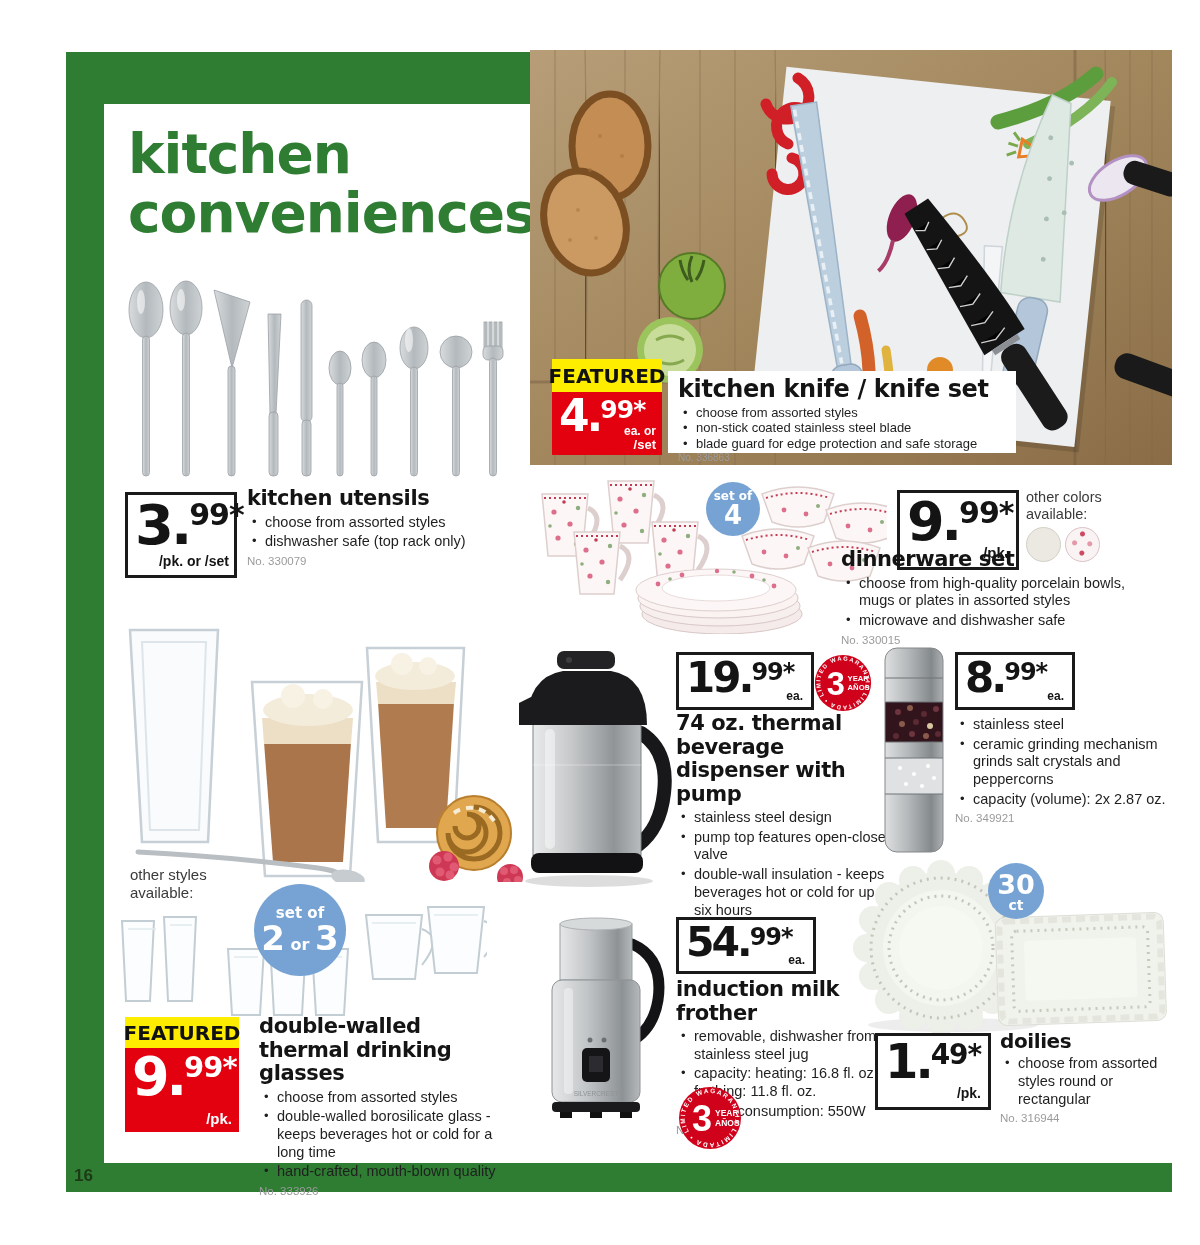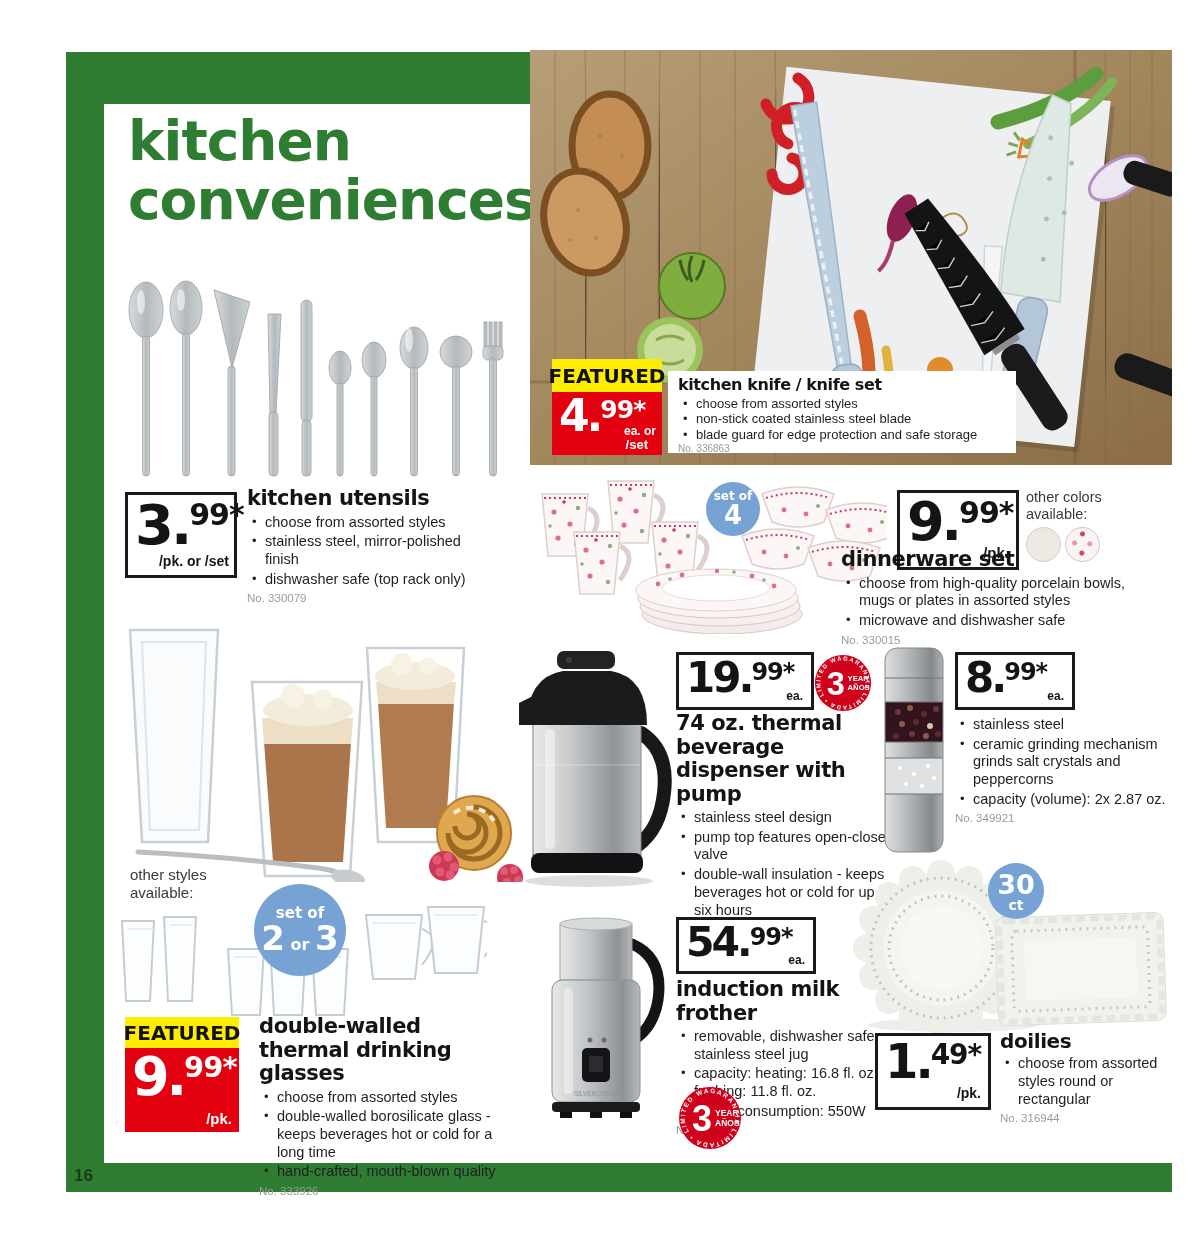--- a/index.html
+++ b/index.html
@@ -6,21 +6,21 @@
   #page{position:relative;width:1200px;height:1245px;background:#fff;overflow:hidden;
         font-family:"Liberation Sans",sans-serif;color:#1a1a1a;}
   .abs{position:absolute;}
   .green{background:#2e7d32;}
   
   #banner{left:66px;top:62px;width:366px;height:34px;background:#e3001b;color:#fff;
           display:flex;align-items:center;padding-left:40px;box-sizing:border-box;
           font-weight:bold;font-size:22px;letter-spacing:.2px;}
   #banner .clockwrap{margin-left:auto;margin-right:12px;display:flex;align-items:center;}
   
-  #ptitle{left:128px;top:112px;width:440px;font-weight:bold;font-size:55px;line-height:1.07;
+  #ptitle{left:128px;top:125px;width:440px;font-weight:bold;font-size:55px;line-height:1.07;
           color:#2e7d32;letter-spacing:-1px;font-family:"DejaVu Sans","Liberation Sans",sans-serif;}
   
   .pricebox{position:absolute;background:#fff;border:3px solid #1a1a1a;box-sizing:border-box;}
   .pricebox.red{background:#e3000f;border:none;}
   .pricebox.red .pnum{color:#fff;}
   .pricebox.red .punit{color:#fff;}
   .pnum{display:flex;align-items:flex-start;padding:3px 4px 0 7px;font-weight:bold;color:#141414;
         font-family:"DejaVu Sans","Liberation Sans",sans-serif;line-height:.95;}
   .pint{letter-spacing:-3px;}
   .pcents{letter-spacing:-1px;margin-top:3px;}
@@ -34,21 +34,21 @@
   .itemno{color:#9b9b9b;font-size:11.5px;margin-top:4px;}
   
   .featured{background:#ffed00;color:#111;font-weight:bold;display:flex;align-items:center;justify-content:center;
             font-family:"DejaVu Sans","Liberation Sans",sans-serif;}
   
   .bluebadge{position:absolute;background:#76a3d3;border-radius:50%;color:#fff;display:flex;flex-direction:column;
              align-items:center;justify-content:center;font-weight:bold;text-align:center;z-index:5;
              font-family:"DejaVu Sans","Liberation Sans",sans-serif;}
   
   #knifebox{left:668px;top:371px;width:348px;height:82px;background:#fff;padding:5px 10px;box-sizing:border-box;z-index:4;}
-  #knifebox .ptitle{font-size:16px;margin-bottom:1px;}
+  #knifebox .ptitle{font-size:24px;margin-bottom:1px;}
   #knifebox .bullets li{font-size:13px;line-height:1.18;margin-bottom:0;}
   #knifebox .itemno{font-size:10px;margin-top:1px;}
   #pagenum{left:74px;top:1166px;font-size:17px;font-weight:bold;color:#1d3a16;z-index:3;}
   svg text{font-family:"Liberation Sans",sans-serif;}
 </style>
 </head>
 <body>
 
 <div id="page">
 
@@ -166,21 +166,21 @@
   </div>
   <div class="abs featured" style="left:552px;top:359px;width:110px;height:33px;font-size:20px;z-index:4;">
     <span>FEATURED</span>
   </div>
   <div class="pricebox red" style="left:552px;top:392px;width:110px;height:63px;z-index:4;">
     <div class="pnum">
         <span class="pint" style="font-size:44px;">4.</span>
         <span class="pcents" style="font-size:25px;">99*</span>
       </div>
     <span class="punit" style="right:6px;top:32px;font-size:12px;">ea. or</span>
-    <span class="punit" style="right:14px;bottom:3px;font-size:13px;">/set</span>
+    <span class="punit" style="right:6px;bottom:3px;font-size:13px;">/set</span>
   </div>
   <div class="abs ptext" id="knifebox">
     <div class="ptitle">kitchen knife / knife set</div>
     <ul class="bullets">
       <li>choose from assorted styles</li>
       <li>non-stick coated stainless steel blade</li>
       <li>blade guard for edge protection and safe storage</li>
     </ul>
     <div class="itemno">No. 336863</div>
   </div>
@@ -231,21 +231,20 @@
     <div class="pnum">
         <span class="pint" style="font-size:56px;">3.</span>
         <span class="pcents" style="font-size:30px;">99*</span>
       </div>
     <span class="punit" style="right:5px;bottom:6px;font-size:14px;">/pk. or /set</span>
   </div>
   <div class="abs ptext" style="left:247px;top:487px;width:228px;">
     <div class="ptitle">kitchen utensils</div>
     <ul class="bullets">
       <li>choose from assorted styles</li>
-      <li>stainless steel, mirror-polished finish</li>
       <li>dishwasher safe (top rack only)</li>
     </ul>
     <div class="itemno">No. 330079</div>
   </div>
 
   <div class="abs" style="left:512px;top:476px;width:375px;height:158px;">
     <svg width="375" height="158" viewBox="0 0 375 158">
       <defs>
         <g id="mugshape">
           <path d="M0 0 h46 l-6 62 h-34 Z" fill="#fcf7f6" stroke="#ddcfce" stroke-width="1.5"></path>
@@ -562,21 +561,21 @@
   <div class="pricebox" style="left:676px;top:917px;width:140px;height:57px;">
     <div class="pnum">
         <span class="pint" style="font-size:41px;">54.</span>
         <span class="pcents" style="font-size:24px;">99*</span>
       </div>
     <span class="punit" style="right:8px;bottom:4px;font-size:12px;">ea.</span>
   </div>
   <div class="abs ptext" style="left:676px;top:978px;width:245px;">
     <div class="ptitle">induction milk frother</div>
     <ul class="bullets" style="width:240px;">
-      <li>removable, dishwasher safe stainless steel jug</li>
+      <li>removable, dishwasher from stainless steel jug</li>
       <li>capacity: heating: 16.8 fl. oz.; frothing: 11.8 fl. oz.</li>
       <li>power consumption: 550W</li>
     </ul>
     <div class="itemno">No. 294465</div>
   </div>
   <div class="abs" style="left:678px;top:1086px;width:64px;height:64px;">
     <svg width="64" height="64" viewBox="0 0 64 64">
       <circle cx="32" cy="32" r="31" fill="#d0021b"></circle>
       <path id="wr2" d="M32 7 a25 25 0 1 1 -0.01 0" fill="none"></path>
       <text font-size="6.4" fill="#fff" font-weight="bold" letter-spacing="1.6"><textPath href="#wr2">GARANTIA LIMITADA • LIMITED WARRANTY •</textPath></text>

